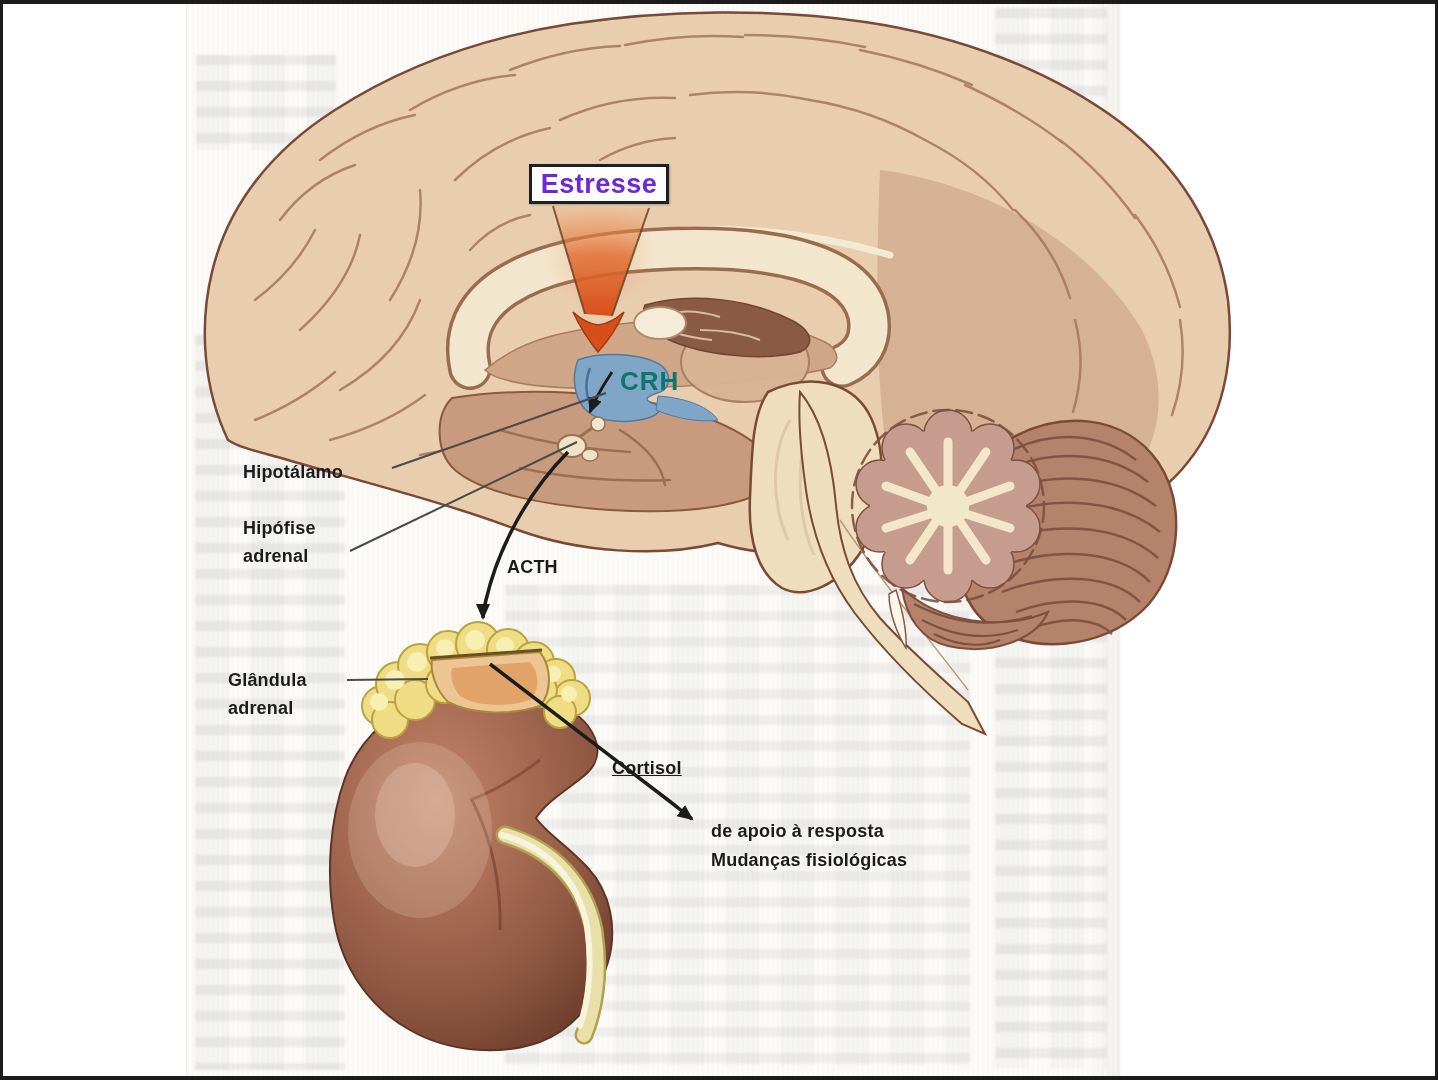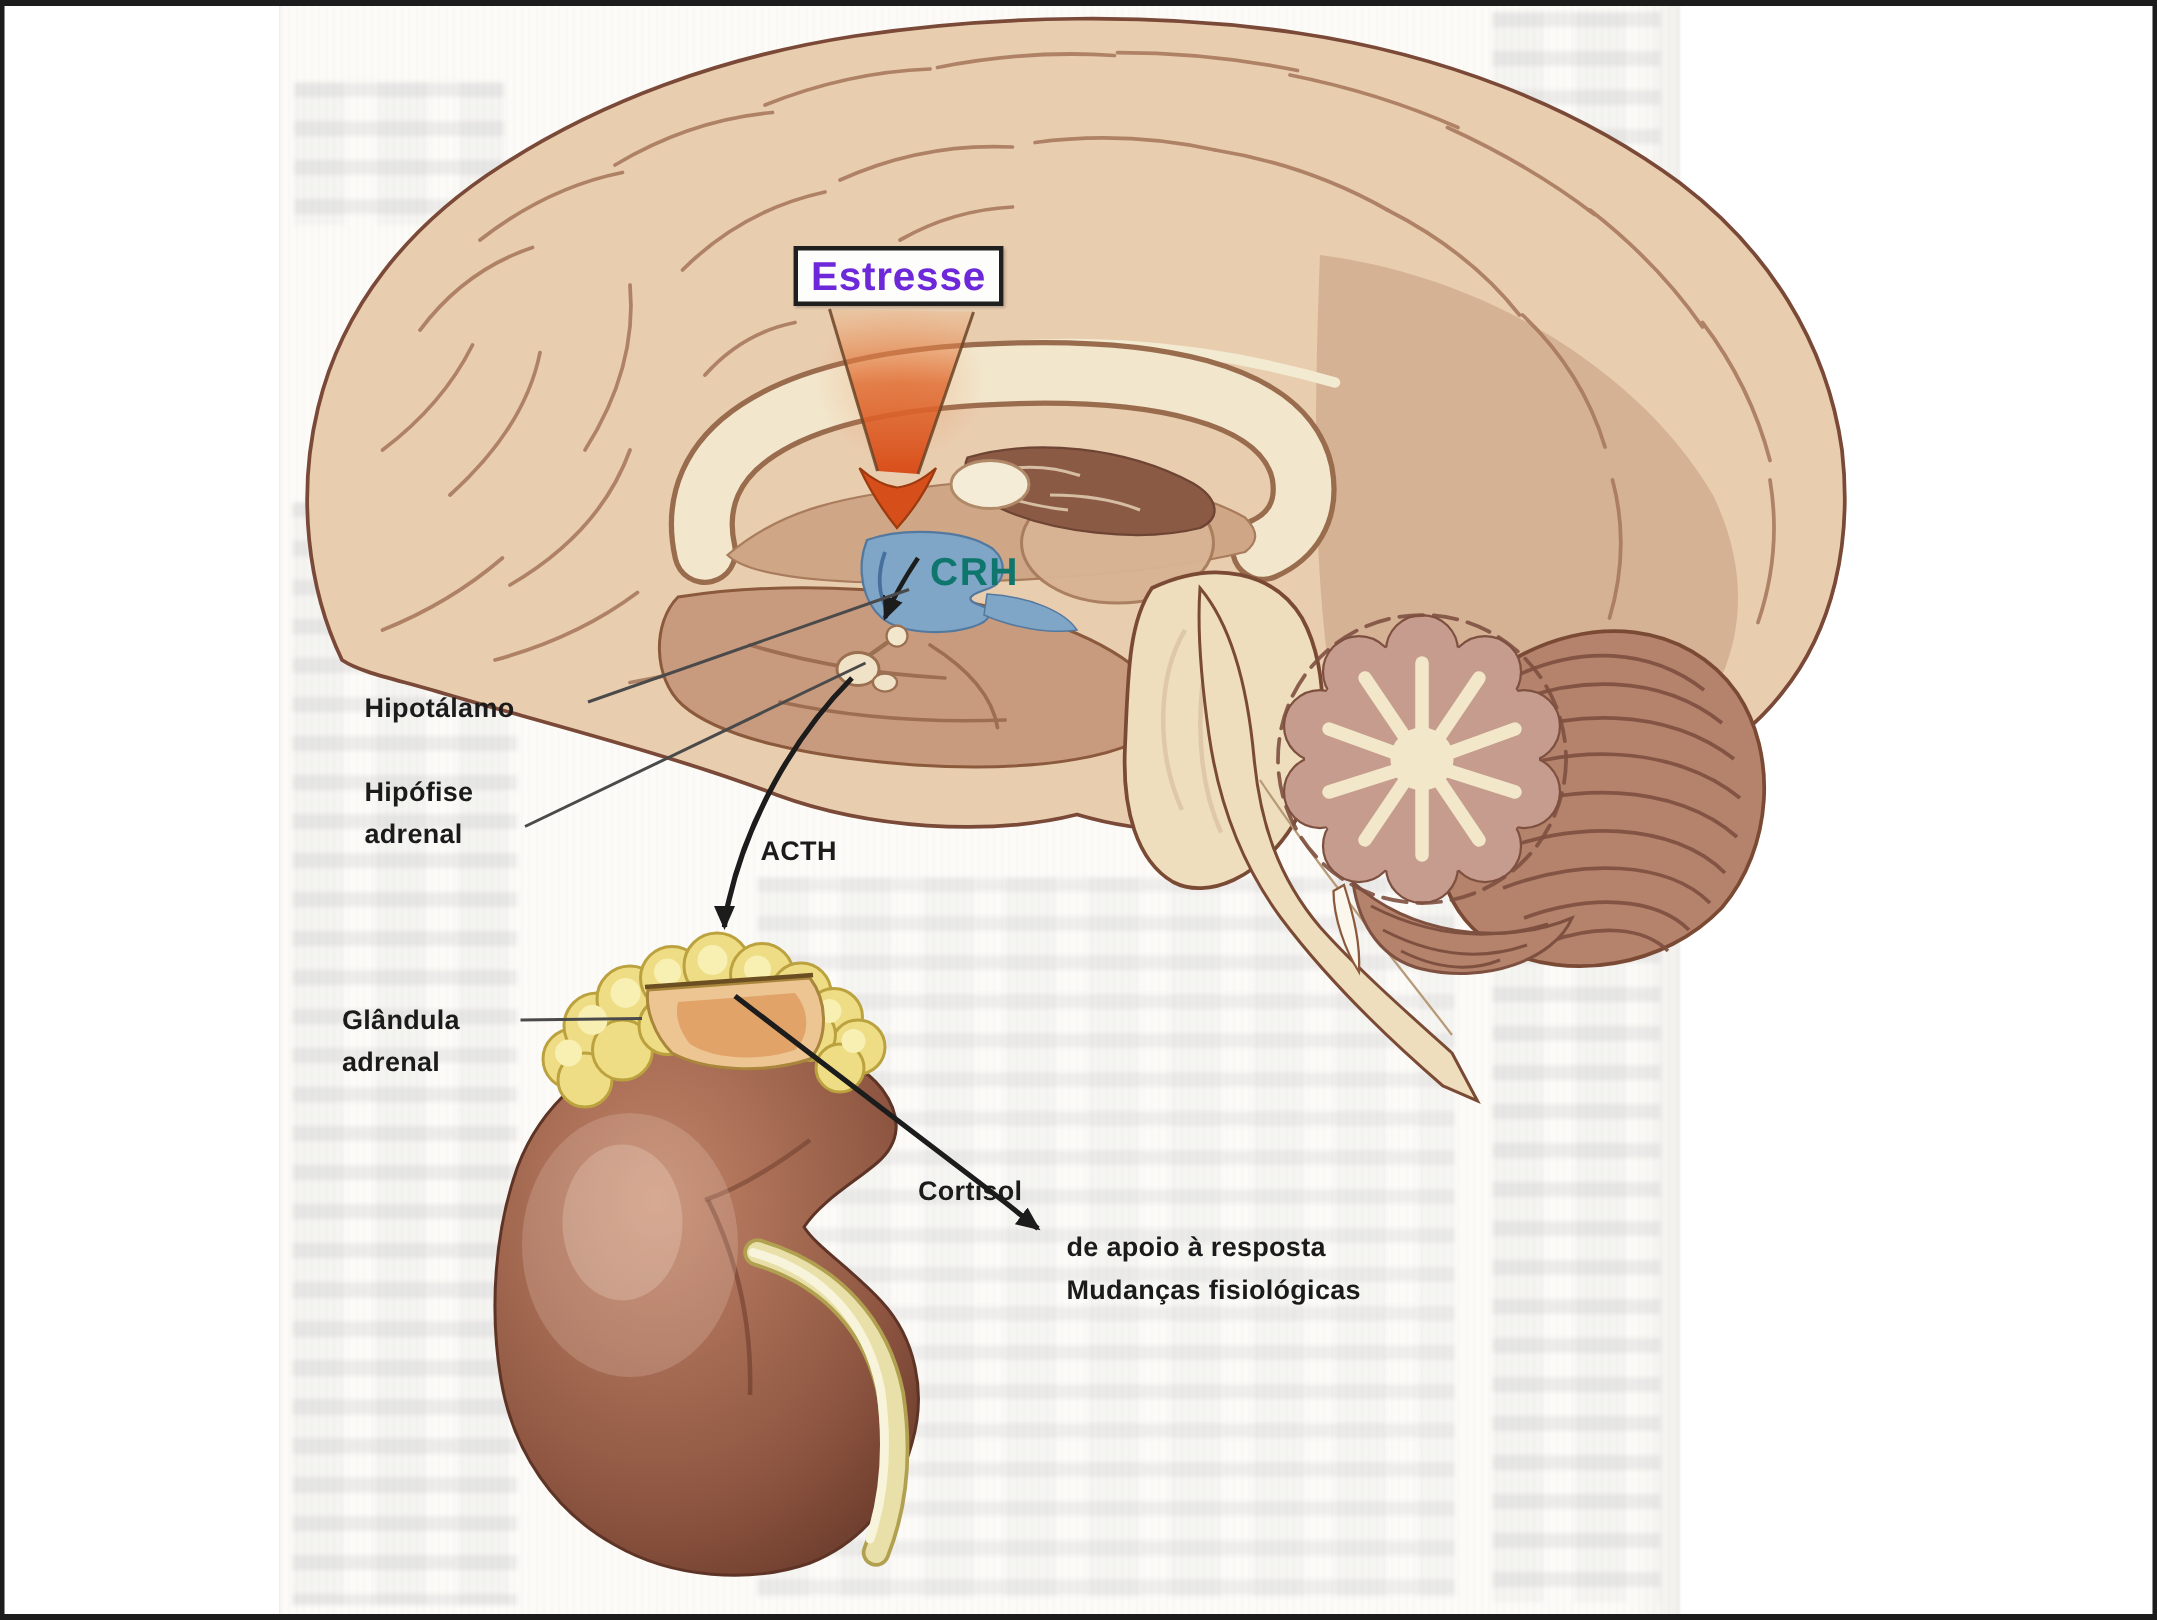--- a/index.html
+++ b/index.html
@@ -326,21 +326,21 @@
 
 <div class="lbl" style="left:507px;top:553px;">
   <span>ACTH</span>
 </div>
 
 <div class="lbl" style="left:228px;top:666px;">
   <span>Glândula</span>
   <span>adrenal</span>
 </div>
 
-<div class="lbl" style="left:612px;top:780px;">
+<div class="lbl" style="left:612px;top:754px;text-decoration:underline;">
   <span>Cortisol</span>
 </div>
 
 <div class="lbl outcome" style="left:711px;top:817px;">
   <span>de apoio à resposta</span>
   <span>Mudanças fisiológicas</span>
 </div>
 
 <div class="frame"></div>
 

